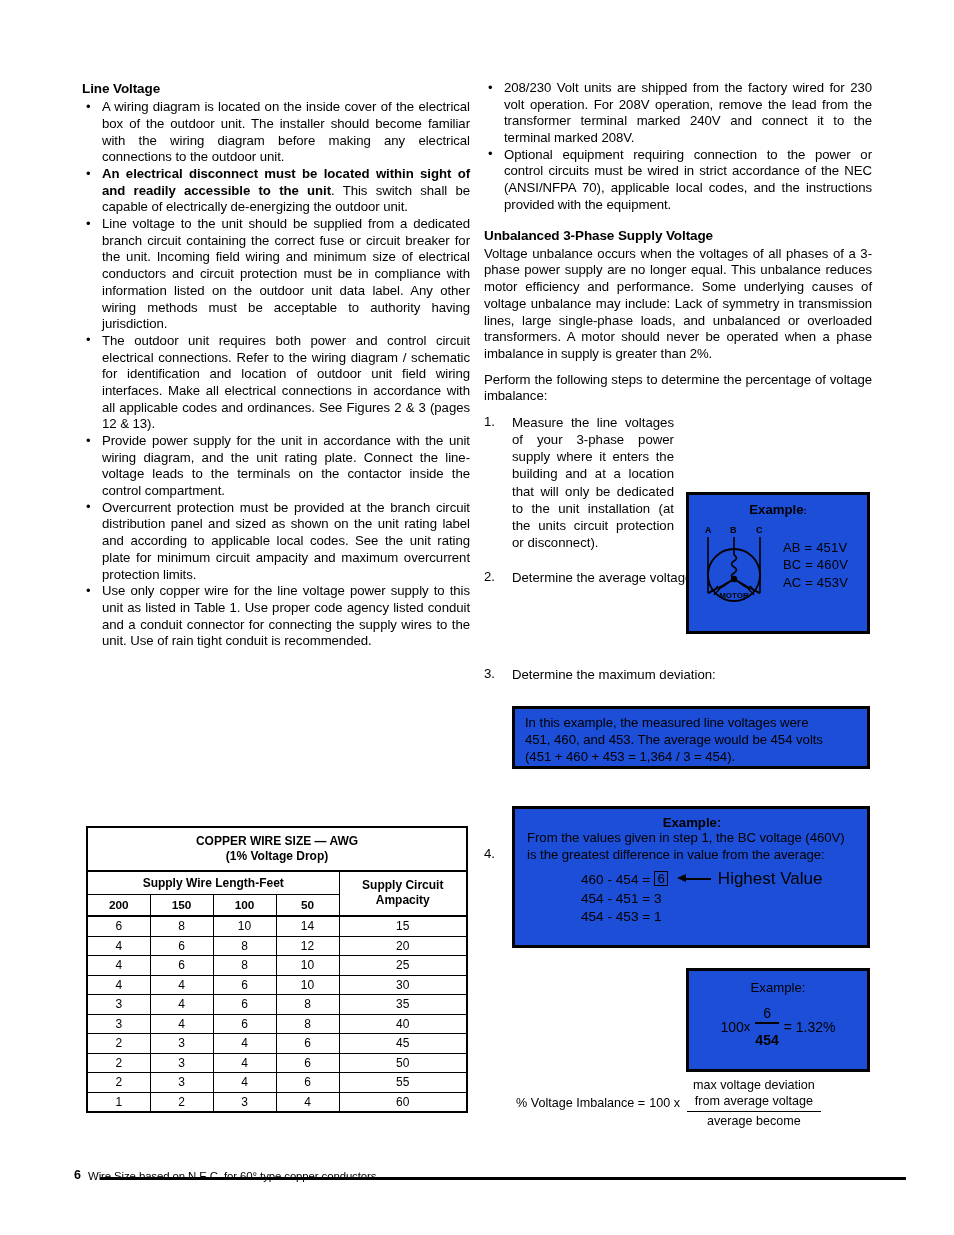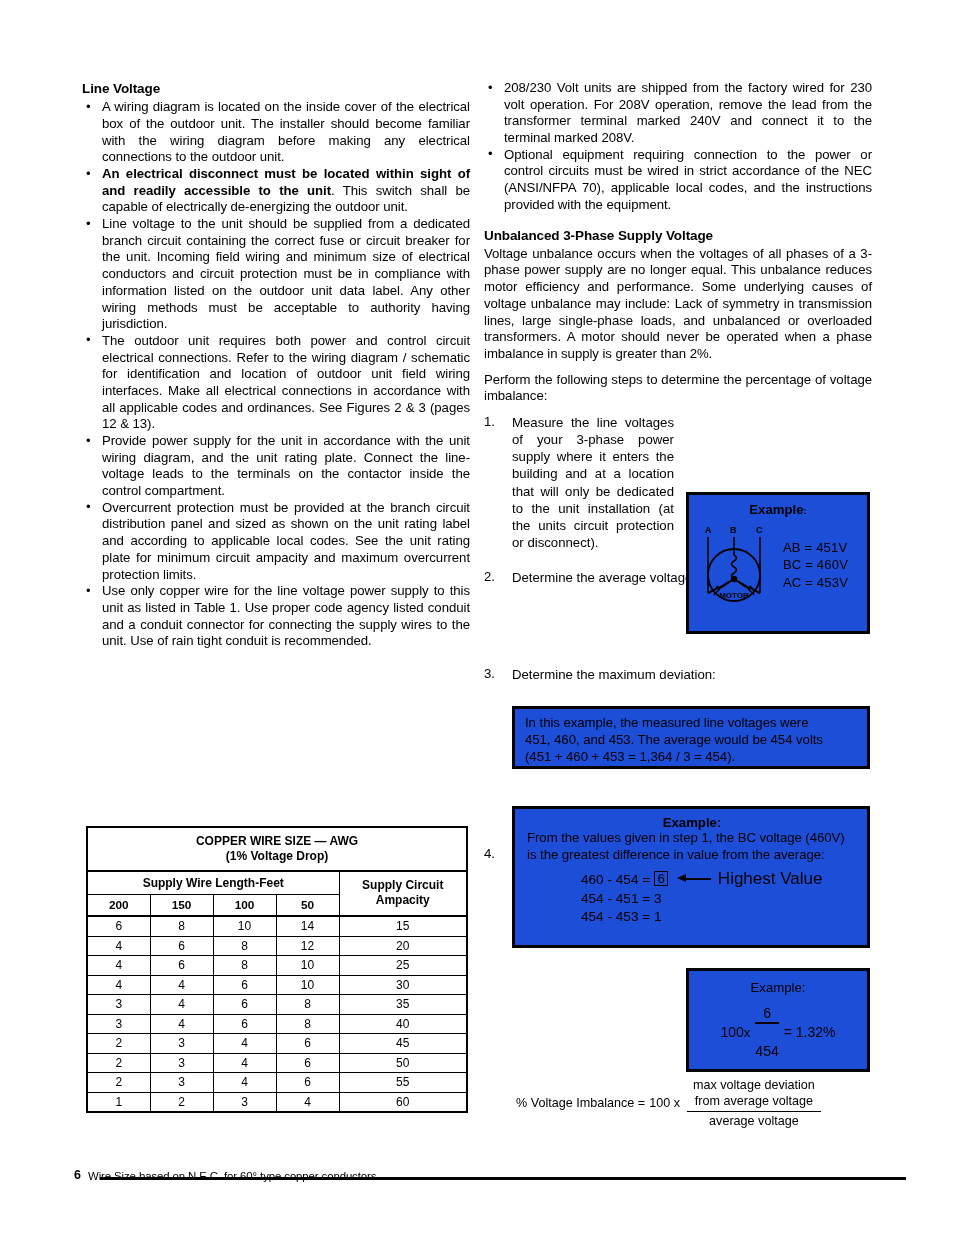--- a/index.html
+++ b/index.html
@@ -267,21 +267,22 @@
     text-align: center;
     margin: 0 5px;
   }
   .frac .num {
     font-size: 14px;
     padding-bottom: 1px;
   }
   .frac .den {
     font-size: 14px;
     border-top: 2px solid #000;
-    padding-top: 19px;
+    padding-top: 8px;
+    font-weight: bold;
   }
   .mult-x { font-size: 13px; }
 
   
   .formula-wrap {
     position: absolute;
     left: 516px;
     top: 1078px;
     display: flex;
     align-items: center;
@@ -563,20 +564,20 @@
       <span>= 1.32%</span>
     </div>
   </div>
 
   <div class="formula-wrap">
     <span class="formula-left">% Voltage Imbalance  =</span>
     <span class="formula-100">100  x</span>
     <span class="formula-frac">
       <span class="num" style="display:block">max voltage deviation</span>
       <span class="num" style="display:block; padding-top:0">from average voltage</span>
-      <span class="den" style="display:block">average voltage</span>
+      <span class="den" style="display:block">average become</span>
     </span>
   </div>
 
   <div class="footer-num">6</div>
   <div class="footer-rule"></div>
 
 </div>
 
 </body></html>

